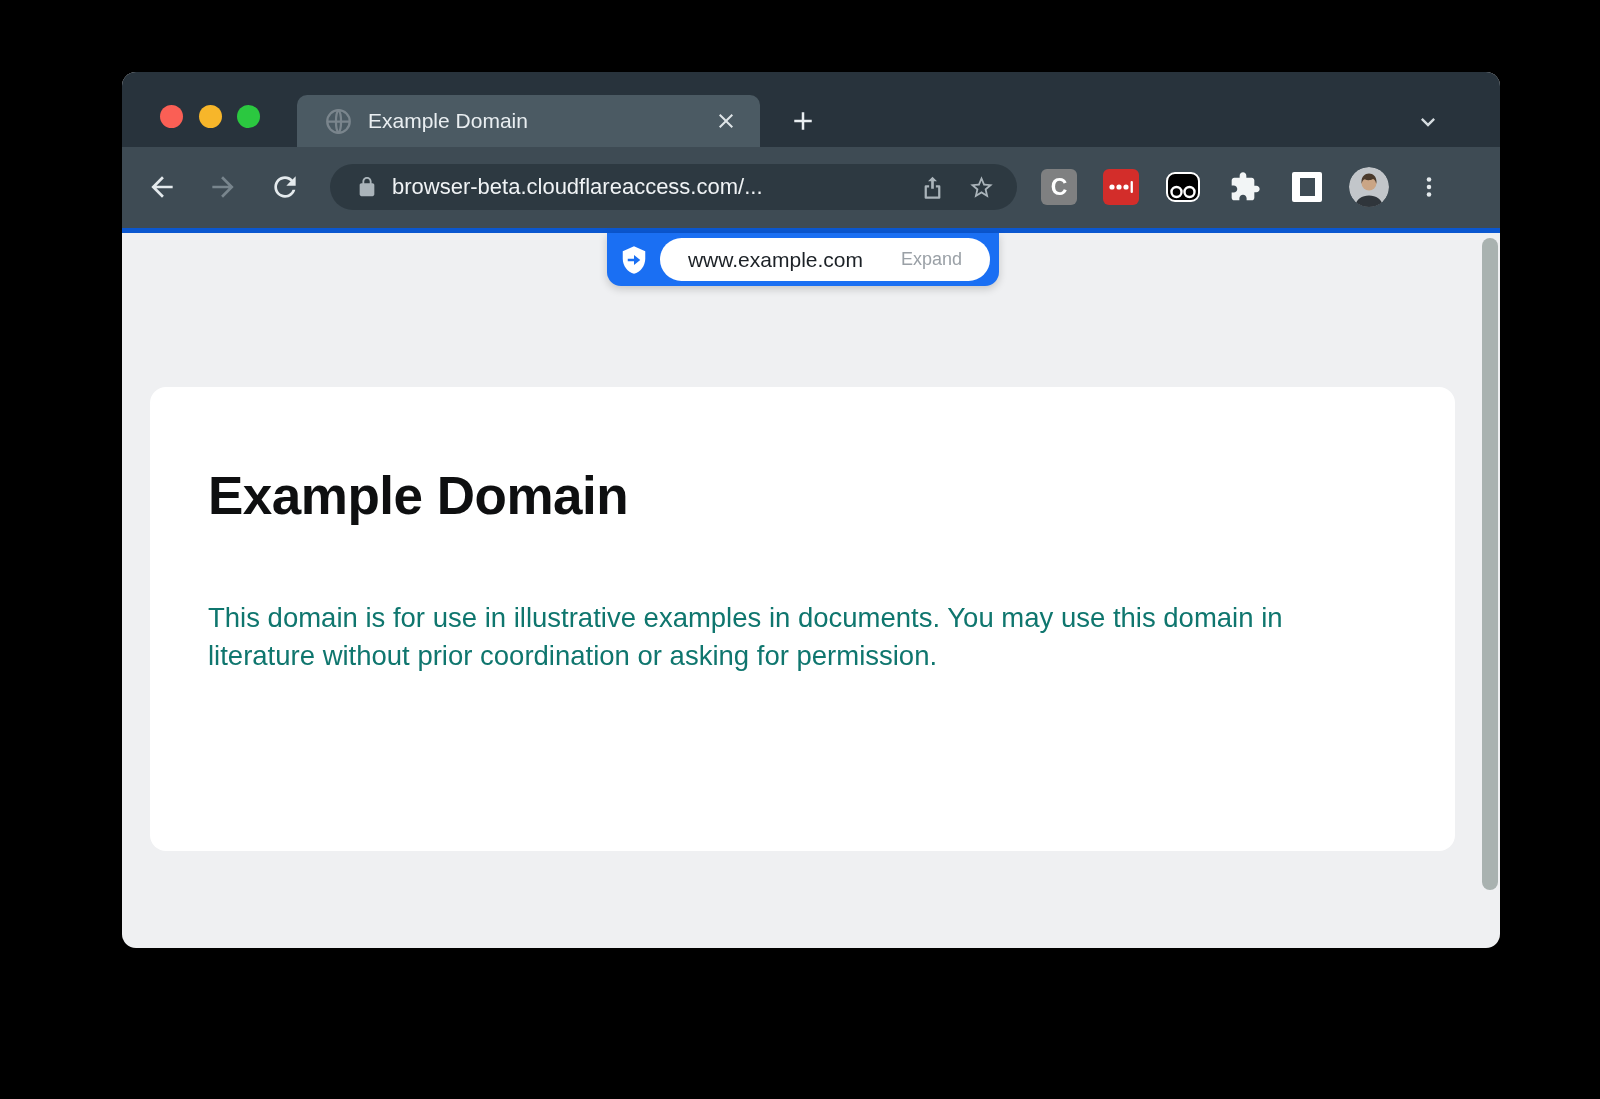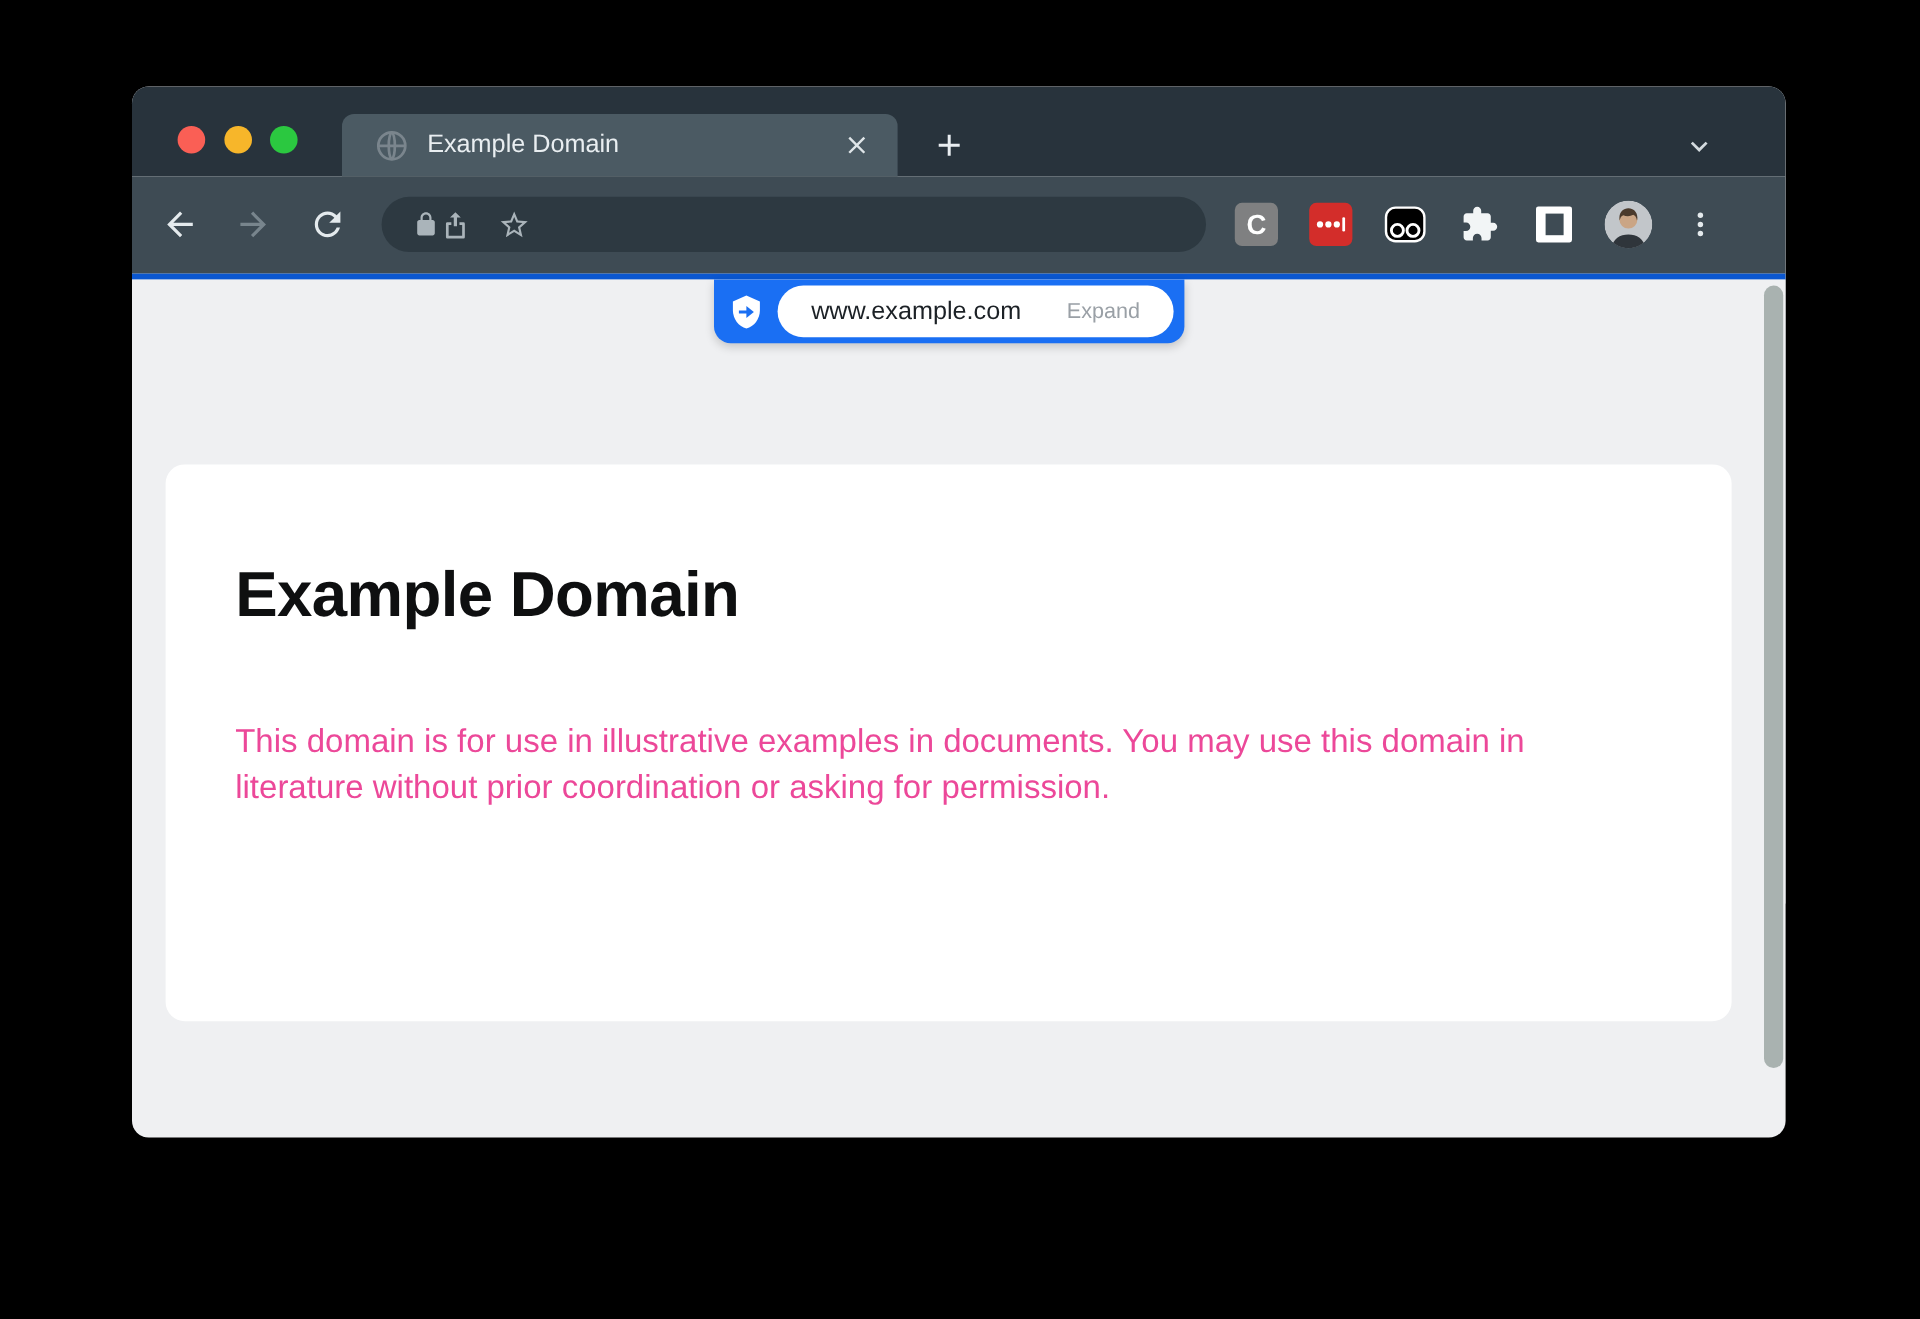--- a/index.html
+++ b/index.html
@@ -1,20 +1,20 @@
 <!DOCTYPE html>
 <html><head>
 <meta charset="utf-8">
 <style>
   * { margin: 0; padding: 0; box-sizing: border-box; }
   html, body { width: 1600px; height: 1099px; background: #000; overflow: hidden;
     font-family: "Liberation Sans", sans-serif; }
 
   .browser-window {
-    position: absolute; left: 110px; top: 72px; width: 1378px; height: 876px;
+    position: absolute; left: 122px; top: 72px; width: 1378px; height: 876px;
     border-radius: 14px; overflow: hidden; background: #eff0f2; padding-left: 40px;
   }
 
   
   .tabstrip { position: absolute; left: 0; top: 0; width: 100%; height: 75px; background: #28333c; }
   .traffic { position: absolute; top: 33px; width: 23px; height: 23px; border-radius: 50%; }
   .t-red    { left: 38px;  background: #fa5f55; }
   .t-yellow { left: 77px;  background: #f7b62a; }
   .t-green  { left: 115px; background: #2bc840; }
 
@@ -81,21 +81,21 @@
   .iso-domain { color: #1c2126; font-size: 21px; }
   .iso-expand { color: #9aa0a6; font-size: 18px; margin-left: 38px; }
 
   .card {
     position: absolute; left: 28px; top: 154px; width: 1305px; height: 464px;
     background: #fff; border-radius: 16px;
   }
   .card h1 { position: absolute; left: 58px; top: 78px; font-size: 53px; font-weight: bold;
     color: #0e0f10; letter-spacing: -0.5px; }
   .card .body-text { position: absolute; left: 58px; top: 212px; width: 1160px;
-    font-size: 27.5px; line-height: 38px; color: #ec4899; }
+    font-size: 27.5px; line-height: 38px; color: #0f766e; }
   .card .more-link { position: absolute; left: 58px; top: 322px; font-size: 27.5px;
     color: #3a4a9f; text-decoration: none; }
 
   .scrollbar-thumb {
     position: absolute; left: 1360px; top: 5px; width: 16px; height: 652px;
     background: #a9b2b0; border-radius: 8px;
   }
 </style>
 </head>
 <body>
@@ -135,20 +135,21 @@
       <path d="M4 11h12.17l-5.59-5.59L12 4l8 8-8 8-1.41-1.41L16.17 13H4v-2z" fill="#78858d"></path>
     </svg>
     <svg class="nav-btn nav-reload" viewBox="0 0 24 24">
       <path d="M17.65 6.35C16.2 4.9 14.21 4 12 4c-4.42 0-7.99 3.58-8 8s3.57 8 8 8c3.73 0 6.84-2.55 7.73-6h-2.08c-.82 2.33-3.04 4-5.65 4-3.31 0-6-2.69-6-6s2.69-6 6-6c1.66 0 3.14.69 4.22 1.78L13 11h7V4l-2.35 2.35z" fill="#e4eaed"></path>
     </svg>
 
     <div class="urlbar">
       <svg class="lock-icon" viewBox="0 0 24 24">
         <path d="M18 8h-1V6c0-2.76-2.24-5-5-5S7 3.24 7 6v2H6c-1.1 0-2 .9-2 2v10c0 1.1.9 2 2 2h12c1.1 0 2-.9 2-2V10c0-1.1-.9-2-2-2zM9 8V6c0-1.66 1.34-3 3-3s3 1.34 3 3v2H9z" fill="#aab4ba"></path>
       </svg>
+      <span class="url-text">browser-beta.cloudflareaccess.com/...</span>
       <svg class="urlbar-action" viewBox="0 0 24 24">
         <path d="M12 2.5l4 4h-2.8V13h-2.4V6.5H8z" fill="#aab4ba"></path>
         <path d="M6 10h3v2H7v8h10v-8h-2v-2h3a1 1 0 0 1 1 1v10a1 1 0 0 1-1 1H6a1 1 0 0 1-1-1V11a1 1 0 0 1 1-1z" fill="#aab4ba"></path>
       </svg>
       <svg class="urlbar-action" viewBox="0 0 24 24">
         <path d="M22 9.24l-7.19-.62L12 2 9.19 8.63 2 9.24l5.46 4.73L5.82 21 12 17.27 18.18 21l-1.63-7.03L22 9.24zM12 15.4l-3.76 2.27 1-4.28-3.32-2.88 4.38-.38L12 6.1l1.71 4.04 4.38.38-3.32 2.88 1 4.28L12 15.4z" fill="#aab4ba"></path>
       </svg>
     </div>
 
     <div class="ext ext-c">C</div>

